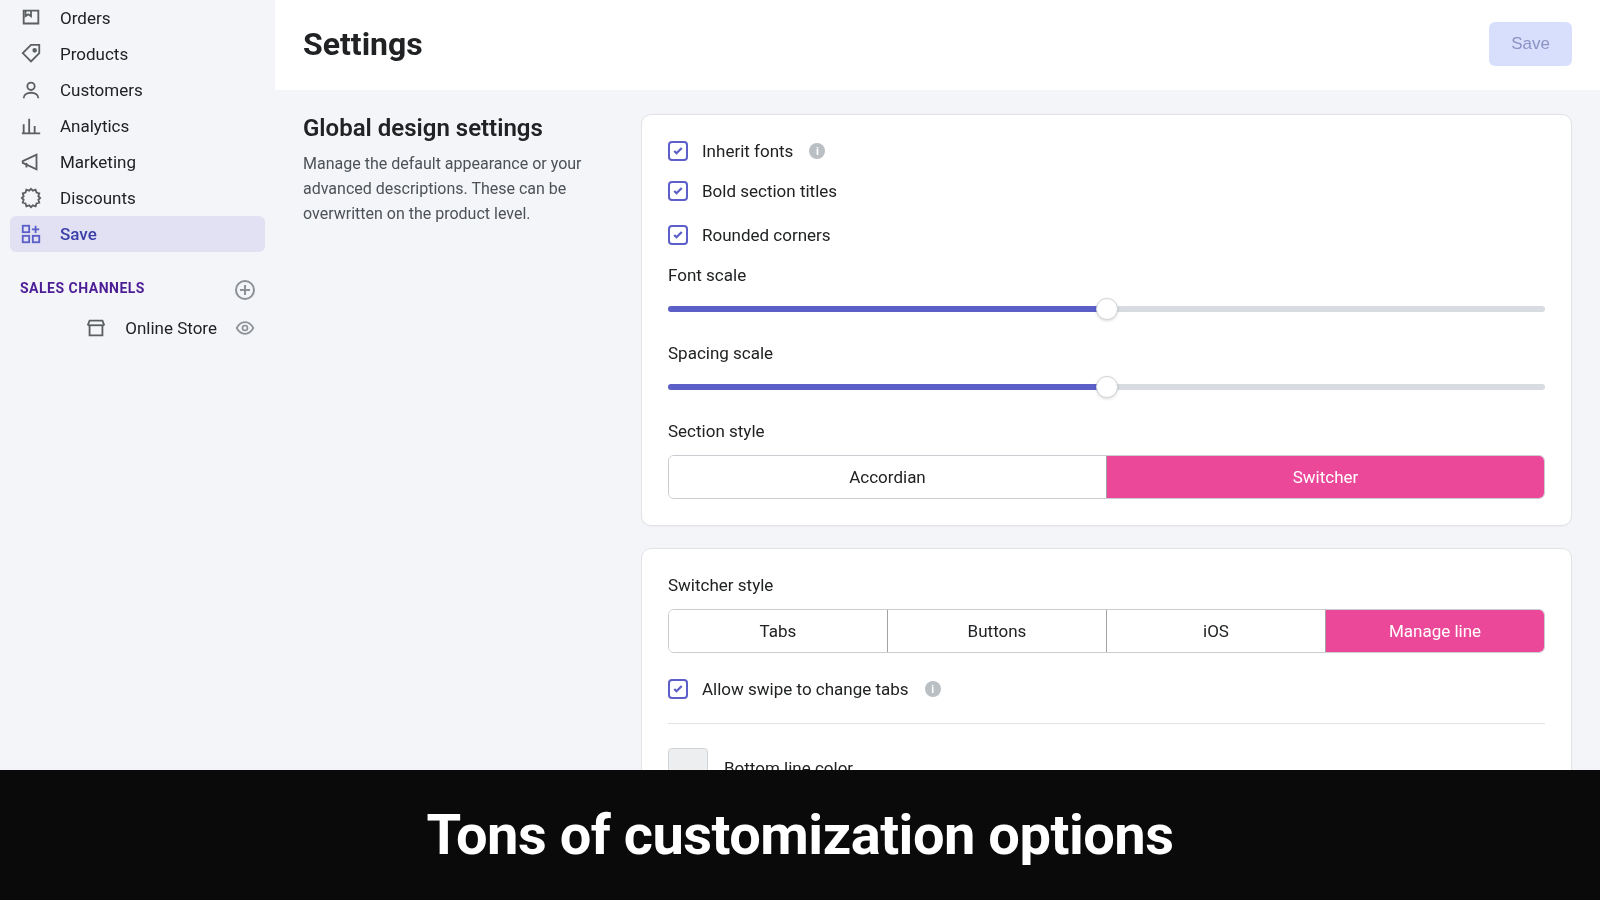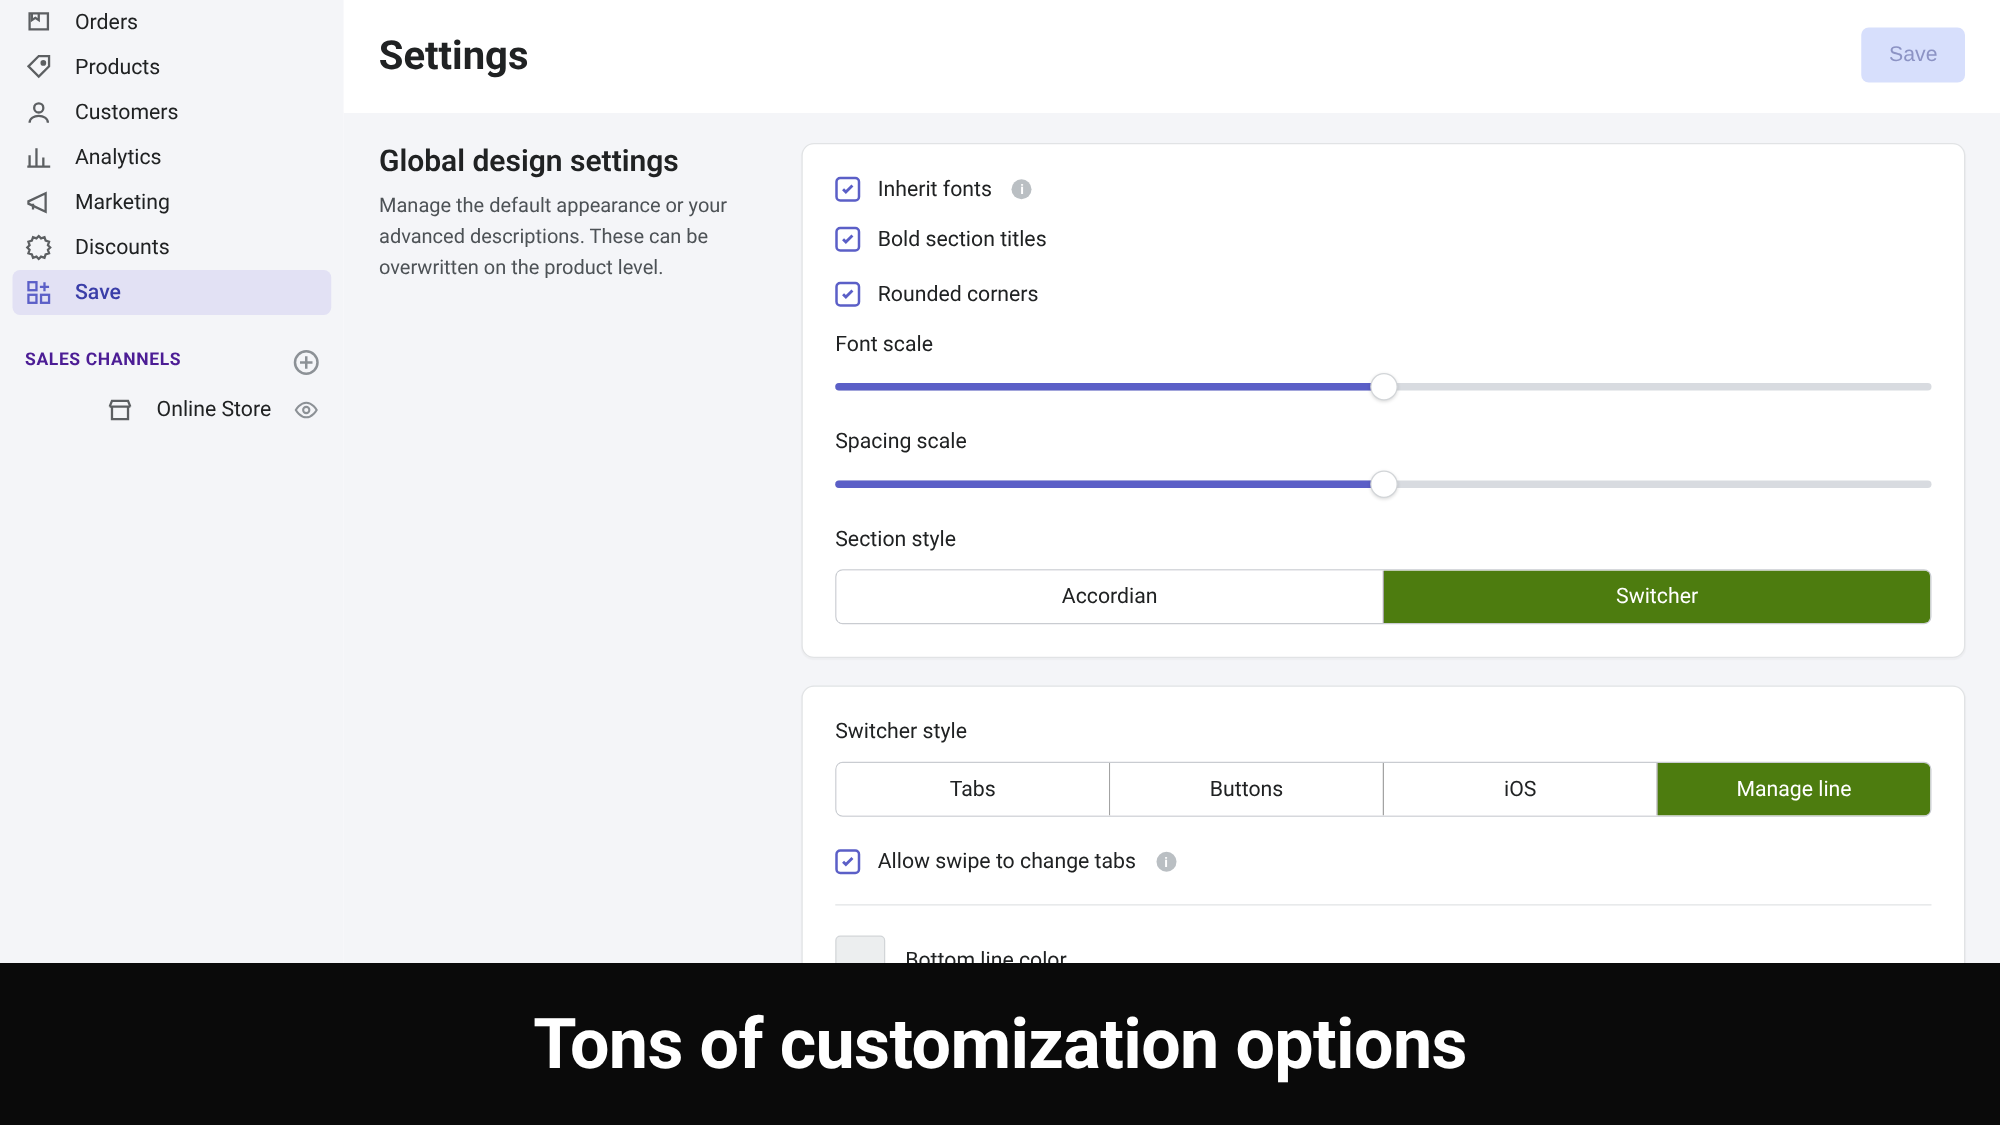--- a/index.html
+++ b/index.html
@@ -134,21 +134,21 @@
     border:1px solid #d2d5d8;box-shadow:0 1px 3px rgba(0,0,0,.15);
   }
   .seg {
     display:flex;border:1px solid #c9ccd1;border-radius:6px;overflow:hidden;
   }
   .seg-btn{
     flex:1;padding:11px 0;text-align:center;font-size:17px;
     background:#fff;border-right:1px solid #a3a3a3;cursor:pointer;
   }
   .seg-btn:last-child{border-right:none;}
-  .seg-btn.active{background:#4d7c0f;color:#fff;}
+  .seg-btn.active{background:#ec4899;color:#fff;}
   .divider{height:1px;background:#e1e3e5;margin:24px 0;}
   .color-row{display:flex;align-items:center;gap:16px;margin-bottom:20px;font-size:17px;}
   .swatch{width:40px;height:40px;border-radius:4px;border:1px solid #d2d5d8;flex-shrink:0;}
   .banner {
     position:absolute;left:0;right:0;bottom:0;height:130px;
     background:#0a0a0a;color:#fff;display:flex;align-items:center;justify-content:center;
   }
   .banner-text{font-size:56px;font-weight:700;letter-spacing:-.5px;}
 </style>
 </head>

